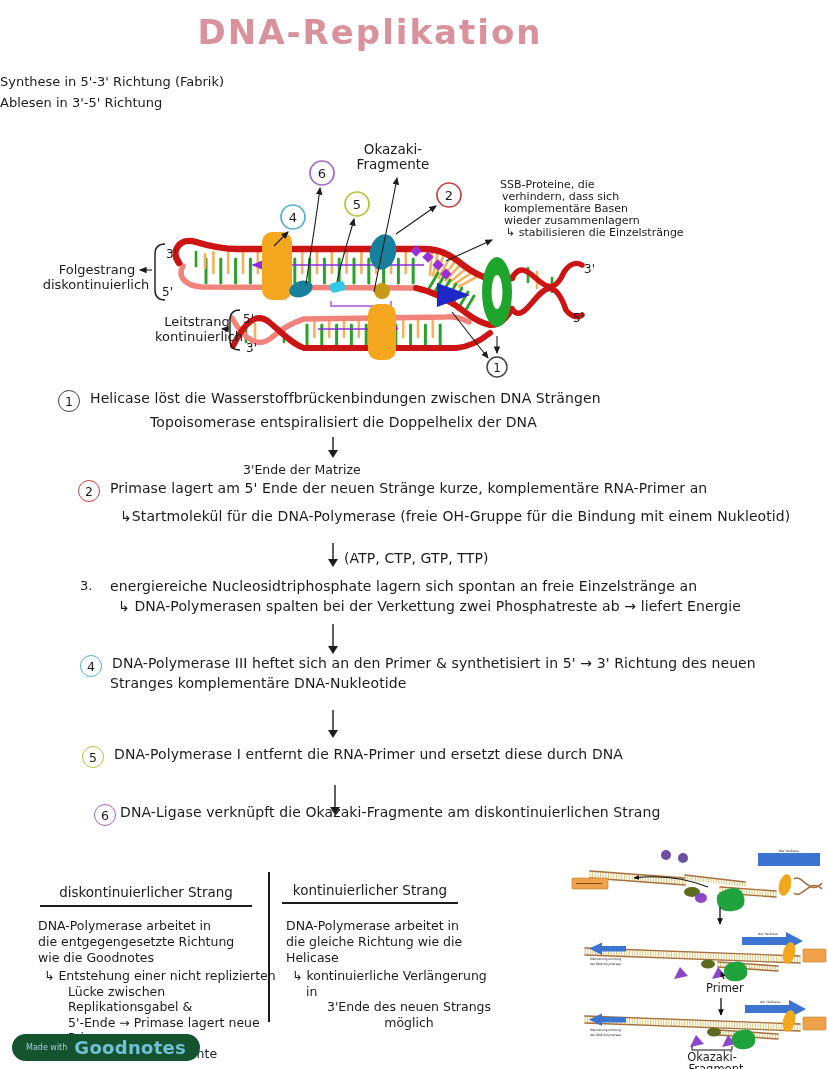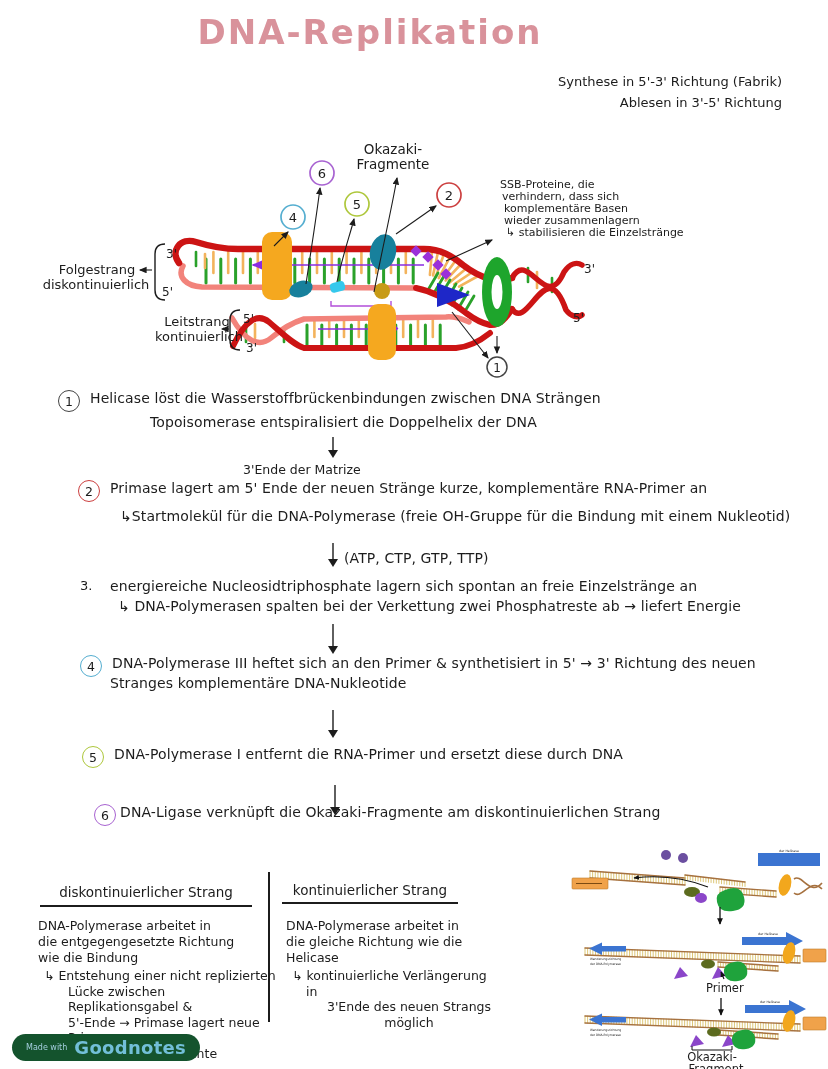--- a/index.html
+++ b/index.html
@@ -3,21 +3,21 @@
 <meta charset="utf-8">
 <style>
   html,body{margin:0;padding:0;background:#e8e8e8;}
   #page{position:relative;width:828px;height:1069px;background:#ffffff;overflow:hidden;
         font-family:"DejaVu Sans",sans-serif;color:#1c1c1c;}
   .abs{position:absolute;}
   .hw{font-size:14px;letter-spacing:.1px;white-space:nowrap;color:#1c1c1c;}
   .hw-sm{font-size:12.5px;white-space:nowrap;color:#1c1c1c;}
   #title{left:0;top:12px;width:740px;text-align:center;font-size:34px;font-weight:800;
          letter-spacing:2px;color:#d9929b;}
-  .subtitle{left:0;width:740px;text-align:right;font-size:13px;color:#1c1c1c;margin-left:42px;}
+  .subtitle{left:0;width:740px;text-align:left;font-size:13px;color:#1c1c1c;}
   .step-row{display:flex;align-items:flex-start;}
   .circ{display:inline-flex;width:20px;height:20px;border-radius:50%;border:1.7px solid #444;
         align-items:center;justify-content:center;font-size:12.5px;flex:none;background:#fff;}
   .c-red{border-color:#cc4040;}
   .c-blue{border-color:#55aed0;}
   .c-green{border-color:#aec73c;}
   .c-purple{border-color:#a863d1;}
   .plain-num{display:inline-block;width:20px;font-size:13px;}
   .gap{width:10px;flex:none;}
   .tbl-head{font-size:13.5px;text-align:center;}
@@ -288,21 +288,21 @@
 
   <div class="abs tbl-head" style="left:40px;top:884px;width:212px;">diskontinuierlicher Strang</div>
   <div class="abs tbl-head" style="left:282px;top:882px;width:176px;">kontinuierlicher Strang</div>
   <div class="abs rule" style="left:40px;top:905px;width:212px;"></div>
   <div class="abs rule" style="left:282px;top:902px;width:176px;"></div>
   <div class="abs vrule" style="left:268px;top:872px;height:150px;"></div>
 
   <div class="abs cell" style="left:38px;top:918px;width:225px;">
     <div>DNA-Polymerase arbeitet in</div>
     <div>die entgegengesetzte Richtung</div>
-    <div>wie die Bindung</div>
+    <div>wie die Goodnotes</div>
   </div>
   <div class="abs" style="left:44px;top:968px;width:235px;">
     <div class="sub">↳ Entstehung einer nicht replizierten</div>
     <div class="sub" style="padding-left:24px;text-indent:0;">Lücke zwischen Replikationsgabel &amp;</div>
     <div class="sub" style="padding-left:24px;text-indent:0;">5'-Ende → Primase lagert neue Primer</div>
     <div class="sub" style="padding-left:24px;text-indent:0;">an : Okazaki-Fragmente</div>
   </div>
 
   <div class="abs cell" style="left:286px;top:918px;width:180px;">
     <div>DNA-Polymerase arbeitet in</div>

